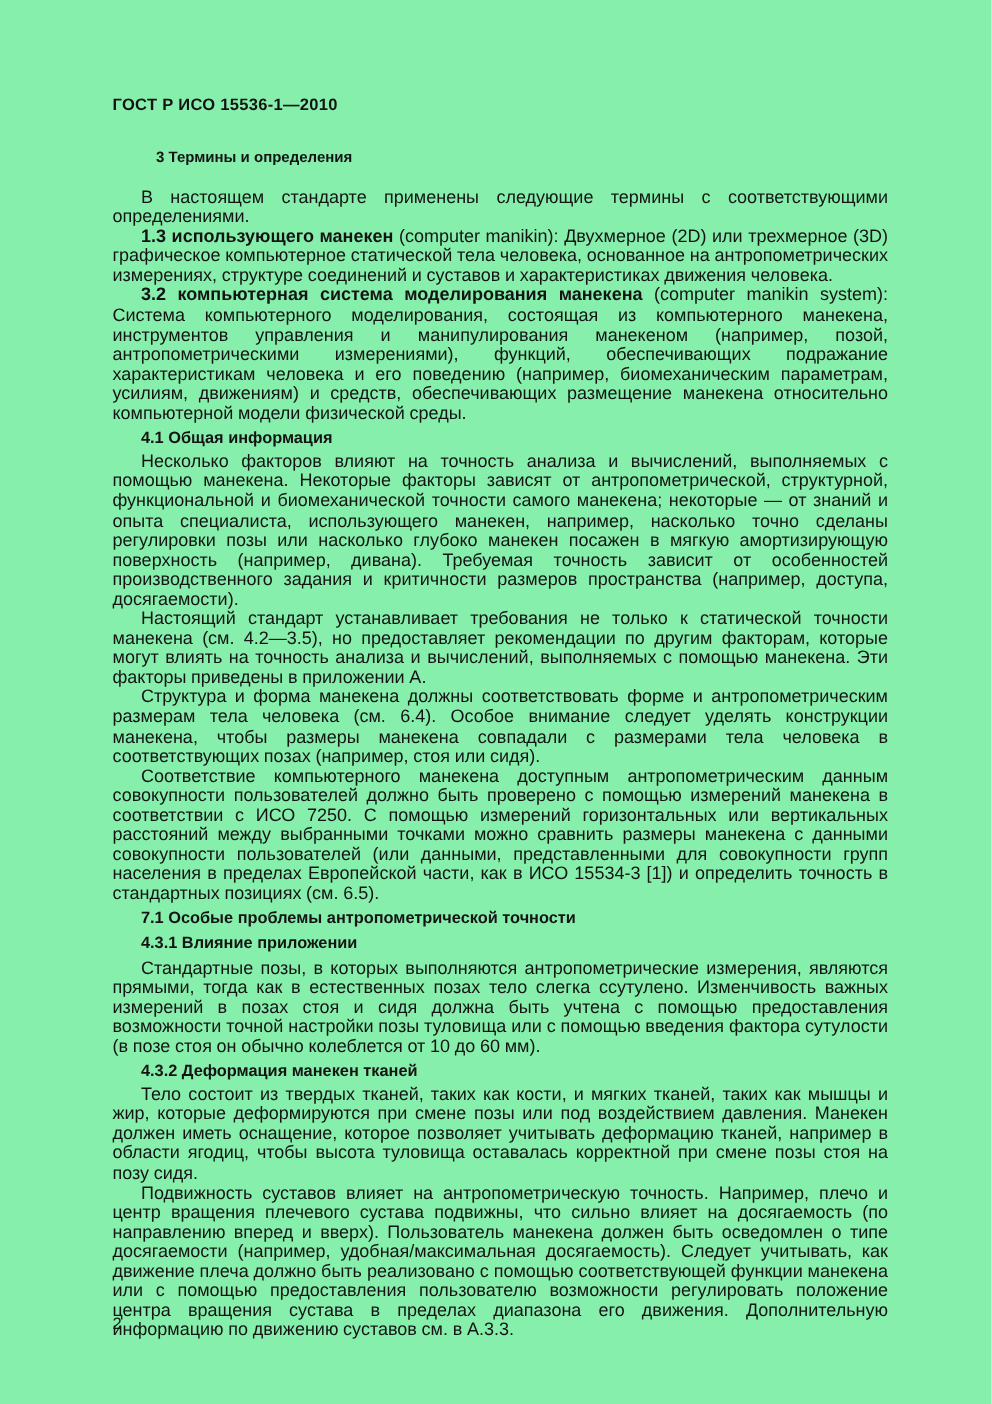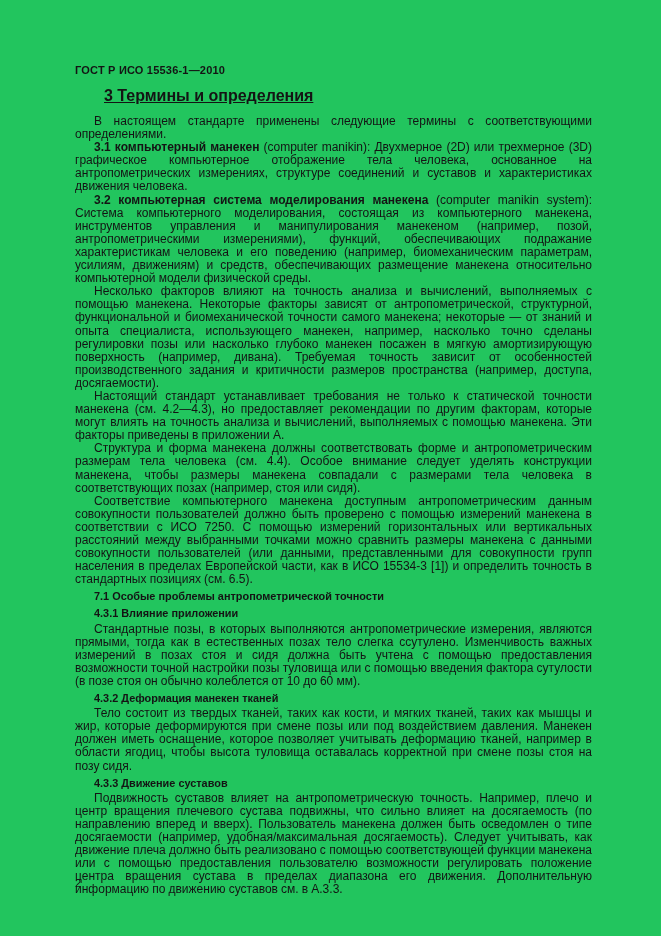--- a/index.html
+++ b/index.html
@@ -4,47 +4,46 @@
 <style>
   html, body {
     margin: 0;
     padding: 0;
     background: #ffffff;
   }
   .page {
     position: relative;
     width: 661px;
     height: 936px;
-    background: #22c55e;
+    background: #86efac;
     font-family: "Liberation Sans", sans-serif;
     color: #141414;
     overflow: hidden;
     box-sizing: border-box;
   }
   .doc-number {
     position: absolute;
     top: 64px;
     left: 75px;
     font-size: 11px;
     font-weight: bold;
     letter-spacing: 0.2px;
   }
   .content {
     position: absolute;
     top: 88px;
     left: 75px;
     width: 517px;
   }
   h1.section-title {
-    font-size: 16px;
+    font-size: 10px;
     font-weight: bold;
-    margin: 0 0 11px 0;
+    margin: 10px 0 11px 0;
     padding-left: 29px;
     line-height: 16px;
-    text-decoration: underline;
   }
   h1.section-title.later {
     margin-top: 14px;
   }
   p.par {
     margin: 0;
     font-size: 12px;
     line-height: 13.1px;
     text-align: justify;
     text-indent: 19px;
@@ -73,40 +72,40 @@
 <div class="page">
 
   <div class="doc-number">ГОСТ Р ИСО 15536-1—2010</div>
 
   <div class="content">
 
     <h1 class="section-title">3 Термины и определения</h1>
 
     <p class="par">В настоящем стандарте применены следующие термины с соответствующими определениями.</p>
 
-    <p class="par"><b class="term-strong">3.1 </b><b class="term-strong">компьютерный манекен</b><span> (computer manikin): Двухмерное (2D) или трехмерное (3D) графическое компьютерное отображение тела человека, основанное на антропометрических измерениях, структуре соединений и суставов и характеристиках движения человека.</span></p>
+    <p class="par"><b class="term-strong">1.3 </b><b class="term-strong">использующего манекен</b><span> (computer manikin): Двухмерное (2D) или трехмерное (3D) графическое компьютерное статической тела человека, основанное на антропометрических измерениях, структуре соединений и суставов и характеристиках движения человека.</span></p>
 
     <p class="par"><b class="term-strong">3.2 </b><b class="term-strong">компьютерная система моделирования манекена</b><span> (computer manikin system): Система компьютерного моделирования, состоящая из компьютерного манекена, инструментов управления и манипулирования манекеном (например, позой, антропометрическими измерениями), функций, обеспечивающих подражание характеристикам человека и его поведению (например, биомеханическим параметрам, усилиям, движениям) и средств, обеспечивающих размещение манекена относительно компьютерной модели физической среды.</span></p>
 
 
 
+    <h2 class="sub-heading">4.1 Общая информация</h2>
     <p class="par">Несколько факторов влияют на точность анализа и вычислений, выполняемых с помощью манекена. Некоторые факторы зависят от антропометрической, структурной, функциональной и биомеханической точности самого манекена; некоторые — от знаний и опыта специалиста, использующего манекен, например, насколько точно сделаны регулировки позы или насколько глубоко манекен посажен в мягкую амортизирующую поверхность (например, дивана). Требуемая точность зависит от особенностей производственного задания и критичности размеров пространства (например, доступа, досягаемости).</p>
-    <p class="par">Настоящий стандарт устанавливает требования не только к статической точности манекена (см. 4.2—4.3), но предоставляет рекомендации по другим факторам, которые могут влиять на точность анализа и вычислений, выполняемых с помощью манекена. Эти факторы приведены в приложении А.</p>
+    <p class="par">Настоящий стандарт устанавливает требования не только к статической точности манекена (см. 4.2—3.5), но предоставляет рекомендации по другим факторам, которые могут влиять на точность анализа и вычислений, выполняемых с помощью манекена. Эти факторы приведены в приложении А.</p>
 
-    <p class="par">Структура и форма манекена должны соответствовать форме и антропометрическим размерам тела человека (см. 4.4). Особое внимание следует уделять конструкции манекена, чтобы размеры манекена совпадали с размерами тела человека в соответствующих позах (например, стоя или сидя).</p>
+    <p class="par">Структура и форма манекена должны соответствовать форме и антропометрическим размерам тела человека (см. 6.4). Особое внимание следует уделять конструкции манекена, чтобы размеры манекена совпадали с размерами тела человека в соответствующих позах (например, стоя или сидя).</p>
     <p class="par">Соответствие компьютерного манекена доступным антропометрическим данным совокупности пользователей должно быть проверено с помощью измерений манекена в соответствии с ИСО 7250. С помощью измерений горизонтальных или вертикальных расстояний между выбранными точками можно сравнить размеры манекена с данными совокупности пользователей (или данными, представленными для совокупности групп населения в пределах Европейской части, как в ИСО 15534-3 [1]) и определить точность в стандартных позициях (см. 6.5).</p>
 
     <h2 class="sub-heading">7.1 Особые проблемы антропометрической точности</h2>
 
     <h2 class="sub-heading">4.3.1 Влияние приложении</h2>
     <p class="par">Стандартные позы, в которых выполняются антропометрические измерения, являются прямыми, тогда как в естественных позах тело слегка ссутулено. Изменчивость важных измерений в позах стоя и сидя должна быть учтена с помощью предоставления возможности точной настройки позы туловища или с помощью введения фактора сутулости (в позе стоя он обычно колеблется от 10 до 60 мм).</p>
 
     <h2 class="sub-heading">4.3.2 Деформация манекен тканей</h2>
     <p class="par">Тело состоит из твердых тканей, таких как кости, и мягких тканей, таких как мышцы и жир, которые деформируются при смене позы или под воздействием давления. Манекен должен иметь оснащение, которое позволяет учитывать деформацию тканей, например в области ягодиц, чтобы высота туловища оставалась корректной при смене позы стоя на позу сидя.</p>
 
-    <h2 class="sub-heading">4.3.3 Движение суставов</h2>
     <p class="par">Подвижность суставов влияет на антропометрическую точность. Например, плечо и центр вращения плечевого сустава подвижны, что сильно влияет на досягаемость (по направлению вперед и вверх). Пользователь манекена должен быть осведомлен о типе досягаемости (например, удобная/максимальная досягаемость). Следует учитывать, как движение плеча должно быть реализовано с помощью соответствующей функции манекена или с помощью предоставления пользователю возможности регулировать положение центра вращения сустава в пределах диапазона его движения. Дополнительную информацию по движению суставов см. в А.3.3.</p>
 
   </div>
 
   <div class="page-number">2</div>
 
 </div>
 
 </body></html>

